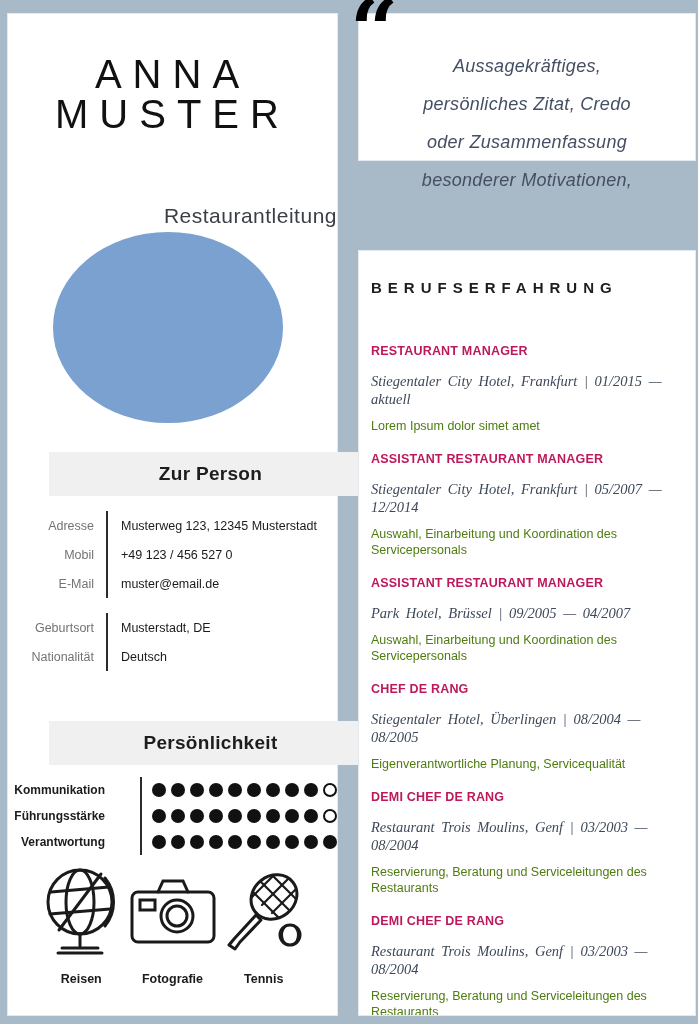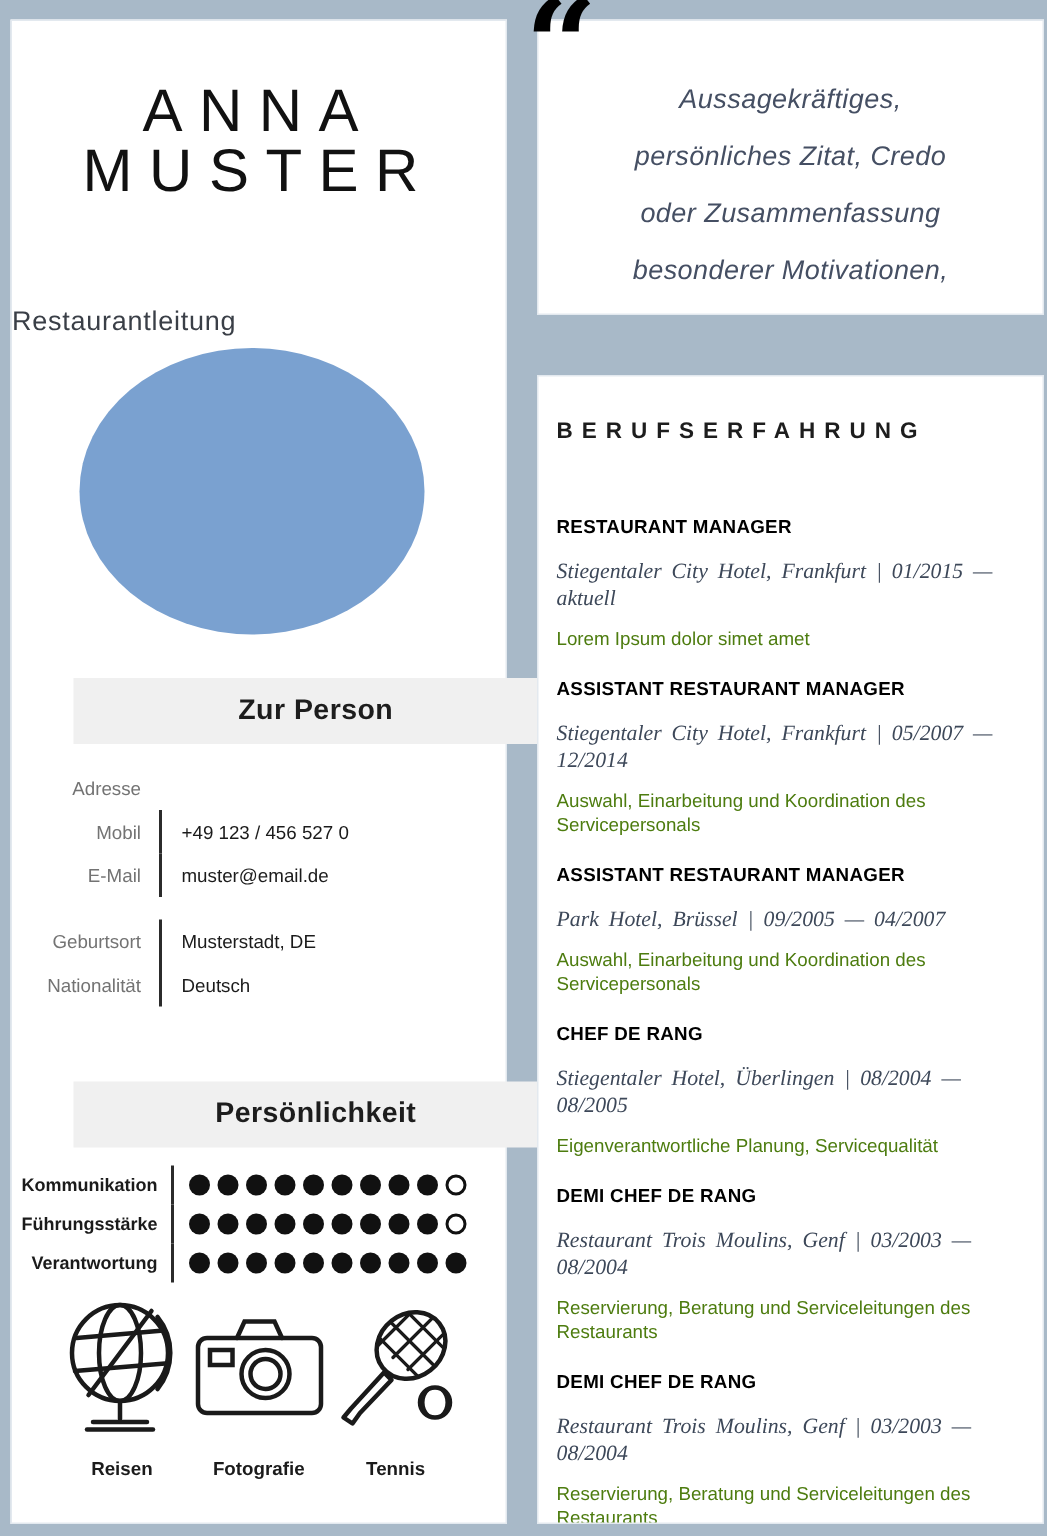--- a/index.html
+++ b/index.html
@@ -5,33 +5,33 @@
   * { margin:0; padding:0; box-sizing:border-box; }
   html,body { background:#8fa3b5; }
   .page {
     position:relative; width:698px; height:1024px; overflow:hidden;
     background:#a8b9c8;
     font-family:"Liberation Sans", sans-serif;
     color:#1c1c1c;
   }
   .panel { position:absolute; background:#ffffff; border:1px solid #e3e9ef; }
   .left-panel  { left:7px;  top:13px;  width:331px; height:1003px; }
-  .quote-panel { left:358px; top:13px; width:338px; height:197px; }
+  .quote-panel { left:358px; top:13px; width:338px; height:148px; }
   .main-panel  { left:358px; top:250px; width:338px; height:766px; overflow:hidden; }
 
   
   .name-block { position:absolute; left:0; top:40px; width:100%; text-align:center; }
   .first-name, .last-name {
     font-size:40px; font-weight:400; letter-spacing:11px; color:#111;
     line-height:1.0; white-space:nowrap;
   }
   .last-name { }
   .job-title {
-    position:absolute; left:0; top:190px; width:100%; text-align:left;
-    font-size:18px; color:#3a3f47; letter-spacing:0.5px;
+    position:absolute; left:0; top:190px; width:100%; text-align:right;
+    font-size:21px; color:#3a3f47; letter-spacing:0.5px;
   }
   .photo-oval {
     position:absolute; left:45px; top:218px; width:230px; height:191px;
     background:#7aa1d0; border-radius:50%;
   }
   .section-bar {
     position:absolute; left:4px; width:323px; height:44px;
     background:#f0f0f0; display:flex; align-items:center; justify-content:center;
     font-size:19px; font-weight:700; color:#1d1d1d; letter-spacing:0.3px;margin-left:37px;
   }
@@ -44,21 +44,21 @@
   .p-label {
     width:98px; text-align:right; padding-right:12px;
     font-size:12.5px; font-weight:400; color:#737373; flex:0 0 98px;
   }
   .p-value {
     border-left:2px solid #2b2b2b; padding-left:13px; align-self:stretch;
     display:flex; align-items:center; font-size:12.5px; color:#1b1b1b;
   }
 
   .ratings { position:absolute; left:0; top:763px; width:100%; }
-  .r-row { display:flex; align-items:center; height:26px; }
+  .r-row { display:flex; align-items:center; height:26px;justify-content:space-between; }
   .r-label {
     width:106px; flex:0 0 106px; text-align:right; padding-right:9px;
     font-size:12px; font-weight:700; color:#1b1b1b;
   }
   .r-dots {
     border-left:2px solid #2b2b2b; padding-left:10px; align-self:stretch;
     display:flex; align-items:center; gap:5px;
   }
   .dot { width:14px; height:14px; border-radius:50%; display:inline-block; }
   .dot.filled { background:#111; }
@@ -85,21 +85,21 @@
   }
   .quote-line { line-height:38px; }
 
   .main-panel .inner { padding:27px 12px 0 12px; }
   .exp-heading {
     font-size:15px; font-weight:700; letter-spacing:6px; color:#1d1d1d;
     line-height:19px; margin-bottom:46px; white-space:nowrap;
   }
   .entry { margin-bottom:17px; }
   .entry-title {
-    font-size:12.5px; font-weight:700; color:#000000; line-height:16px;
+    font-size:12.5px; font-weight:700; color:#be185d; line-height:16px;
     margin-bottom:13px; letter-spacing:0.2px;
   }
   .entry-meta {
     font-family:"Liberation Serif", serif; font-style:italic;
     font-size:14.5px; color:#3d4859; line-height:18px; word-spacing:3px;
     margin-bottom:10px;
   }
   .entry-desc { font-size:12.5px; color:#4d7c0f; line-height:16px; }
 </style>
 </head>
@@ -119,20 +119,21 @@
     <div class="photo-oval"></div>
 
     <div class="section-bar bar-person">
       <span>Zur Person</span>
     </div>
 
     <div class="person-groups">
       <div class="person-group">
         <div class="p-row">
           <div class="p-label">Adresse</div>
+          <div class="p-value">Musterweg 123, 12345 Musterstadt</div>
         </div>
         <div class="p-row">
           <div class="p-label">Mobil</div>
           <div class="p-value">+49 123 / 456 527 0</div>
         </div>
         <div class="p-row">
           <div class="p-label">E-Mail</div>
           <div class="p-value">muster@email.de</div>
         </div>
       </div>

